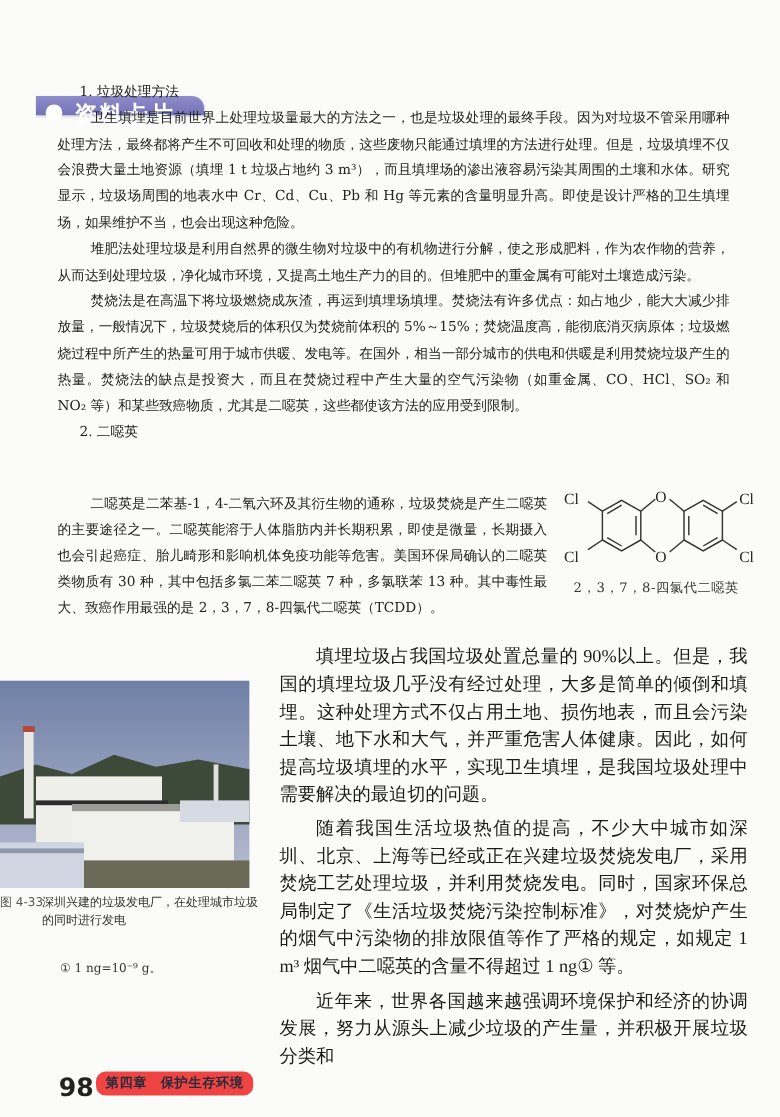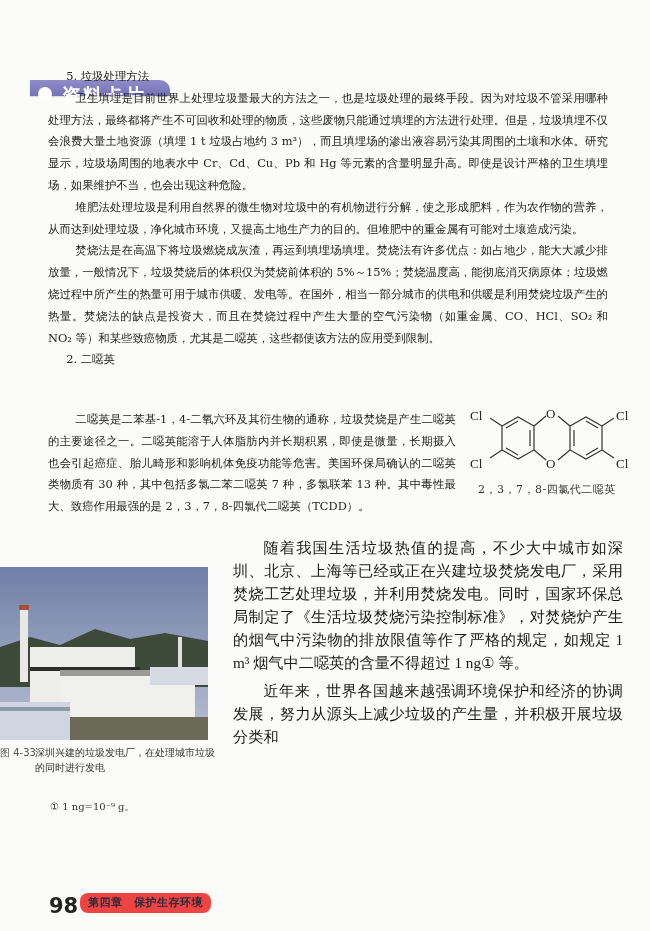--- a/index.html
+++ b/index.html
@@ -78,21 +78,21 @@
 </style>
 </head>
 <body>
 
 <div class="card-header">
   <span class="dot"></span>
   <span class="title">资料卡片</span>
 </div>
 
 <div class="card-body">
-  <p class="sub">5. 垃圾处理方法</p>
+  <p class="sub">1. 垃圾处理方法</p>
   <p>卫生填埋是目前世界上处理垃圾量最大的方法之一，也是垃圾处理的最终手段。因为对垃圾不管采用哪种处理方法，最终都将产生不可回收和处理的物质，这些废物只能通过填埋的方法进行处理。但是，垃圾填埋不仅会浪费大量土地资源（填埋 1 t 垃圾占地约 3 m³），而且填埋场的渗出液容易污染其周围的土壤和水体。研究显示，垃圾场周围的地表水中 Cr、Cd、Cu、Pb 和 Hg 等元素的含量明显升高。即使是设计严格的卫生填埋场，如果维护不当，也会出现这种危险。</p>
   <p>堆肥法处理垃圾是利用自然界的微生物对垃圾中的有机物进行分解，使之形成肥料，作为农作物的营养，从而达到处理垃圾，净化城市环境，又提高土地生产力的目的。但堆肥中的重金属有可能对土壤造成污染。</p>
   <p>焚烧法是在高温下将垃圾燃烧成灰渣，再运到填埋场填埋。焚烧法有许多优点：如占地少，能大大减少排放量，一般情况下，垃圾焚烧后的体积仅为焚烧前体积的 5%～15%；焚烧温度高，能彻底消灭病原体；垃圾燃烧过程中所产生的热量可用于城市供暖、发电等。在国外，相当一部分城市的供电和供暖是利用焚烧垃圾产生的热量。焚烧法的缺点是投资大，而且在焚烧过程中产生大量的空气污染物（如重金属、CO、HCl、SO₂ 和 NO₂ 等）和某些致癌物质，尤其是二噁英，这些都使该方法的应用受到限制。</p>
   <p class="sub">2. 二噁英</p>
 </div>
 
 <div class="dioxin-text">
   <p>二噁英是二苯基-1，4-二氧六环及其衍生物的通称，垃圾焚烧是产生二噁英的主要途径之一。二噁英能溶于人体脂肪内并长期积累，即使是微量，长期摄入也会引起癌症、胎儿畸形和影响机体免疫功能等危害。美国环保局确认的二噁英类物质有 30 种，其中包括多氯二苯二噁英 7 种，多氯联苯 13 种。其中毒性最大、致癌作用最强的是 2，3，7，8-四氯代二噁英（TCDD）。</p>
 </div>
 
@@ -153,18 +153,19 @@
 </svg>
 
 <div class="fig-caption">
   <span class="fig-no">图 4-33</span>
   <span class="fig-text">深圳兴建的垃圾发电厂，在处理城市垃圾的同时进行发电</span>
 </div>
 
 <div class="footnote">① 1 ng=10⁻⁹ g。</div>
 
 <div class="main-text">
+  <p>填埋垃圾占我国垃圾处置总量的 90%以上。但是，我国的填埋垃圾几乎没有经过处理，大多是简单的倾倒和填埋。这种处理方式不仅占用土地、损伤地表，而且会污染土壤、地下水和大气，并严重危害人体健康。因此，如何提高垃圾填埋的水平，实现卫生填埋，是我国垃圾处理中需要解决的最迫切的问题。</p>
   <p>随着我国生活垃圾热值的提高，不少大中城市如深圳、北京、上海等已经或正在兴建垃圾焚烧发电厂，采用焚烧工艺处理垃圾，并利用焚烧发电。同时，国家环保总局制定了《生活垃圾焚烧污染控制标准》，对焚烧炉产生的烟气中污染物的排放限值等作了严格的规定，如规定 1 m³ 烟气中二噁英的含量不得超过 1 ng① 等。</p>
   <p>近年来，世界各国越来越强调环境保护和经济的协调发展，努力从源头上减少垃圾的产生量，并积极开展垃圾分类和</p>
 </div>
 
 <div class="footer-page">98</div>
 <div class="footer-chapter">第四章　保护生存环境</div>
 
 </body></html>

